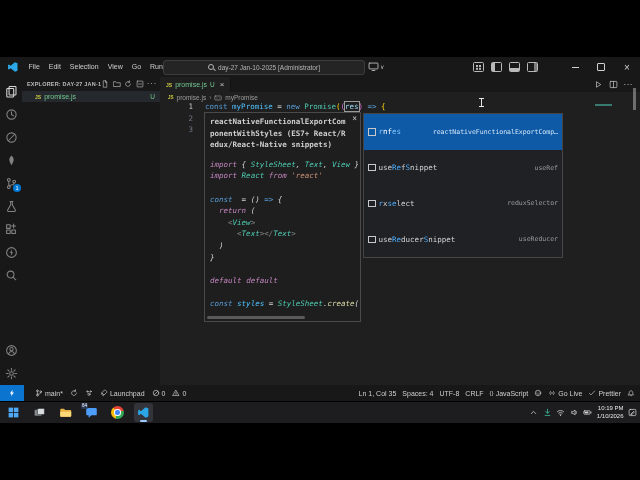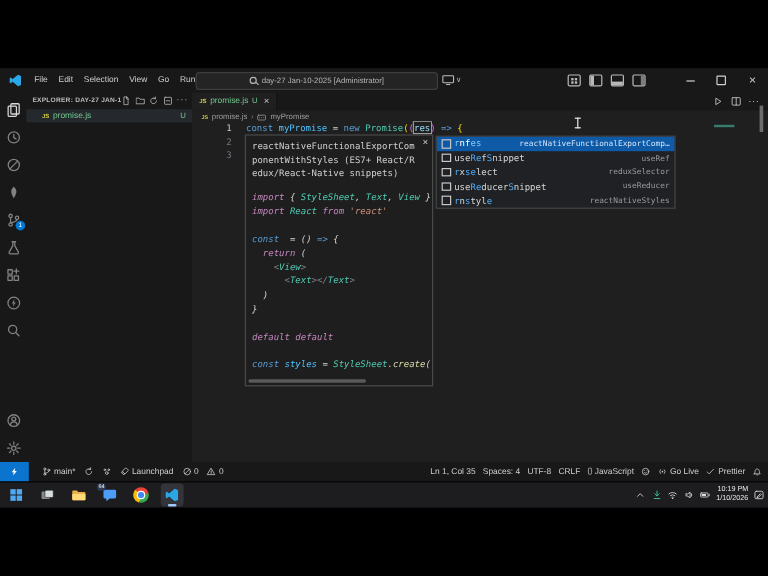--- a/index.html
+++ b/index.html
@@ -84,28 +84,28 @@
   .tk-var2{color:#4fc1ff}.tk-str{color:#ce9178}.tk-fn{color:#dcdcaa}.tk-p{color:#d4d4d4}
   .tk-b1{color:#ffd700}.tk-b2{color:#da70d6}.tk-tagp{color:#808080}
   .tk-ph{color:#9cdcfe;box-shadow:0 0 0 1px #9a9a9a;}
   .minimap-line{position:absolute;left:435px;top:27px;width:17px;height:1.5px;background:rgba(78,201,176,.55);}
   .scroll-thumb{position:absolute;right:4px;top:11px;width:3.5px;height:22px;background:rgba(205,205,205,.45);}
 
   
   .snippet-popup{position:absolute;left:44px;top:35px;width:157px;height:210px;background:#1e1e1e;
                  border:1px solid #4a4a4a;box-sizing:border-box;overflow:hidden;}
   .sp-close{position:absolute;top:1px;right:3px;font-size:8px;color:#c5c5c5;}
-  .sp-header{padding:3px 13px 0 5px;font-size:7.5px;line-height:11.6px;color:#cfcfcf;word-break:break-all;}
+  .sp-header{padding:3px 13px 0 5px;font-size:7.5px;line-height:11.6px;color:#cfcfcf;word-break:break-all;font-weight:bold;}
   .sp-code{margin-top:8px;}
   .pl{height:11.6px;line-height:11.6px;font-size:7.5px;white-space:pre;overflow:hidden;padding-left:5px;font-style:italic;}
   .sp-hscroll{position:absolute;left:2px;bottom:2px;width:98px;height:3px;background:#5a5a5a;border-radius:1.5px;}
 
   
   .suggest{position:absolute;left:203px;top:36px;width:200px;background:#1f2124;border:1px solid #454545;box-sizing:border-box;}
-  .sg-row{height:11.8px;display:flex;align-items:center;padding:0 4px;gap:3px;}
+  .sg-row{height:11.8px;display:flex;align-items:center;padding:12px 4px;gap:3px;}
   .sg-row.sel{background:#0e5aa7;}
   .sg-ic{width:5.5px;height:5.5px;border:1px solid #c8c8c8;flex:0 0 auto;}
   .sg-label{font-size:7.5px;color:#d6d6d6;white-space:pre;}
   .sg-label .hl{color:#4dacfc;}
   .sg-row.sel .sg-label{color:#fff;}
   .sg-row.sel .sg-label .hl{color:#7fc9ff;}
   .sg-detail{margin-left:auto;font-size:6.5px;color:#9b9b9b;white-space:nowrap;}
   .sg-row.sel .sg-detail{color:#d3e6f7;}
 
   
@@ -404,25 +404,20 @@
             </div>
             <div class="sg-row">
               <span class="sg-ic"></span>
               <span class="sg-label"><span class="hl">r</span><span>x</span><span class="hl">s</span><span class="hl">e</span><span>lect</span></span>
               <span class="sg-detail">reduxSelector</span>
             </div>
             <div class="sg-row">
               <span class="sg-ic"></span>
               <span class="sg-label"><span>use</span><span class="hl">R</span><span class="hl">e</span><span>ducer</span><span class="hl">S</span><span>nippet</span></span>
               <span class="sg-detail">useReducer</span>
-            </div>
-            <div class="sg-row">
-              <span class="sg-ic"></span>
-              <span class="sg-label"><span class="hl">r</span><span>n</span><span class="hl">s</span><span>tyl</span><span class="hl">e</span></span>
-              <span class="sg-detail">reactNativeStyles</span>
             </div>
           </div>
 
         <div class="ibeam"></div>
       </div>
     </div>
 
     <div class="statusbar">
       <div class="st-left" id="st-left">
           <div class="st-item st-remote">

